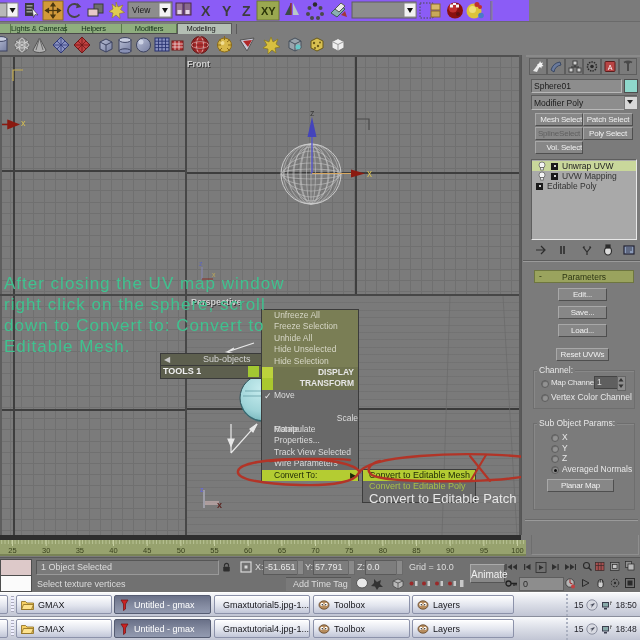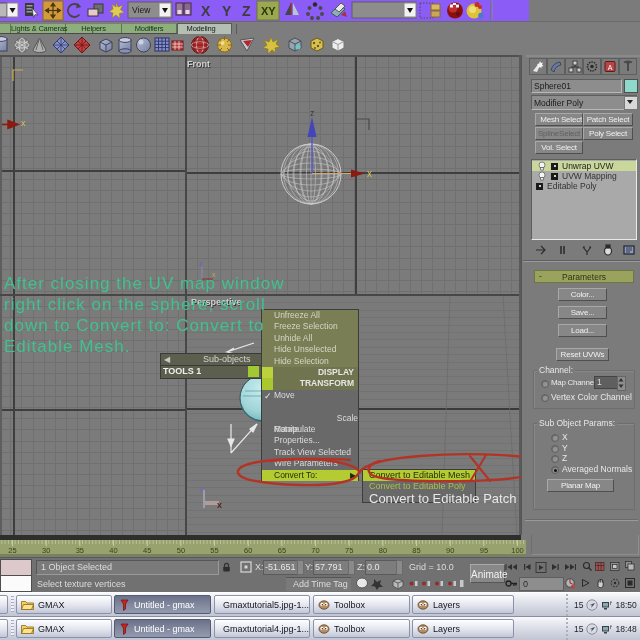--- a/index.html
+++ b/index.html
@@ -893,21 +893,21 @@
 
     <div class="abs" style="left:10px;top:40px;width:105px;height:13px;background:#8d8d8d;border:1px solid #5e5e5e;border-bottom-color:#b8b8b8;border-right-color:#b8b8b8;"></div>
     <div class="abs" style="left:13px;top:43px;color:#1a1a1a;">Modifier Poly</div>
     <div class="abs" style="left:103px;top:41px;width:12px;height:12px;background:#d8d8d8;border:1px solid #777;"></div>
     <div class="abs" style="left:106px;top:45px;width:0;height:0;border-left:3px solid transparent;border-right:3px solid transparent;border-top:4px solid #222;"></div>
 
     <div class="pbtn" style="left:14px;top:58px;width:46px;text-align:right;">Mesh Select</div>
     <div class="pbtn" style="left:62px;top:58px;width:48px;">Patch Select</div>
     <div class="pbtn" style="left:14px;top:72px;width:46px;color:#5f5f5f;">SplineSelect</div>
     <div class="pbtn" style="left:62px;top:72px;width:48px;">Poly Select</div>
-    <div class="pbtn" style="left:14px;top:86px;width:46px;">Vol. Select</div>
+    <div class="pbtn" style="left:14px;top:86px;width:46px;text-align:right;">Vol. Select</div>
 
     <div class="abs" style="left:10px;top:104px;width:104px;height:79px;background:#a9a9a9;border:1px solid #5e5e5e;border-bottom-color:#e8e8e8;border-right-color:#e8e8e8;">
       <div class="abs" style="left:0;top:1px;width:104px;height:10px;background:#c9d79b;"></div>
       <svg class="abs" style="left:5px;top:1px;" width="10" height="10" viewBox="0 0 10 10">
           <circle cx="5" cy="4" r="3" fill="#f4f4f4" stroke="#555" stroke-width="0.7"></circle>
           <rect x="3.7" y="6.5" width="2.6" height="2.5" fill="#f4f4f4" stroke="#555" stroke-width="0.7"></rect>
         </svg>
       <div class="abs" style="left:19px;top:2.5px;width:7px;height:7px;background:#1a1a1a;"></div>
         <div class="abs" style="left:21.5px;top:5px;width:2px;height:2px;background:#cfcfcf;"></div>
       <div class="abs" style="left:30px;top:1px;color:#222;">Unwrap UVW</div>
@@ -934,21 +934,21 @@
           <path d="M95,5 h6 M95,7 h6 M95,9 h4" stroke="#223" stroke-width="0.8"></path>
       </g>
     </svg>
     <div class="abs" style="left:2px;top:205px;width:117px;height:1px;background:#5e5e5e;"></div>
     <div class="abs" style="left:2px;top:206px;width:117px;height:1px;background:#9a9a9a;"></div>
 
     <div class="abs" style="left:13px;top:215px;width:98px;height:11px;background:#9aa35e;border:1px solid #6e7640;color:#2c3512;">
       <span class="abs" style="left:4px;top:0px;">-</span>
       <span class="abs" style="left:0;top:1px;width:98px;text-align:center;">Parameters</span>
     </div>
-    <div class="pbtn" style="left:37px;top:233px;width:47px;">Color...</div>
+    <div class="pbtn" style="left:37px;top:233px;width:47px;">Edit...</div>
     <div class="pbtn" style="left:37px;top:251px;width:47px;">Save...</div>
     <div class="pbtn" style="left:37px;top:269px;width:47px;">Load...</div>
     <div class="pbtn" style="left:35px;top:293px;width:51px;">Reset UVWs</div>
 
     <div class="abs" style="left:12px;top:315px;width:100px;height:37px;border:1px solid #6e6e6e;box-shadow:inset 1px 1px 0 rgba(160,160,160,0.35);"></div>
     <div class="abs" style="left:16px;top:310px;background:#7b7b7b;padding:0 2px;">Channel:</div>
     <div class="radio" style="left:20px;top:325px;"></div>
     <div class="abs" style="left:30px;top:323px;font-size:8px;letter-spacing:-0.3px;">Map Channel:</div>
     <div class="abs" style="left:73px;top:321px;width:22px;height:11px;background:#5f5f5f;border:1px solid #444;color:#ddd;padding-left:2px;">1</div>
     <div class="abs" style="left:96px;top:321px;width:7px;height:13px;background:#8d8d8d;border:1px solid #666;"></div>

